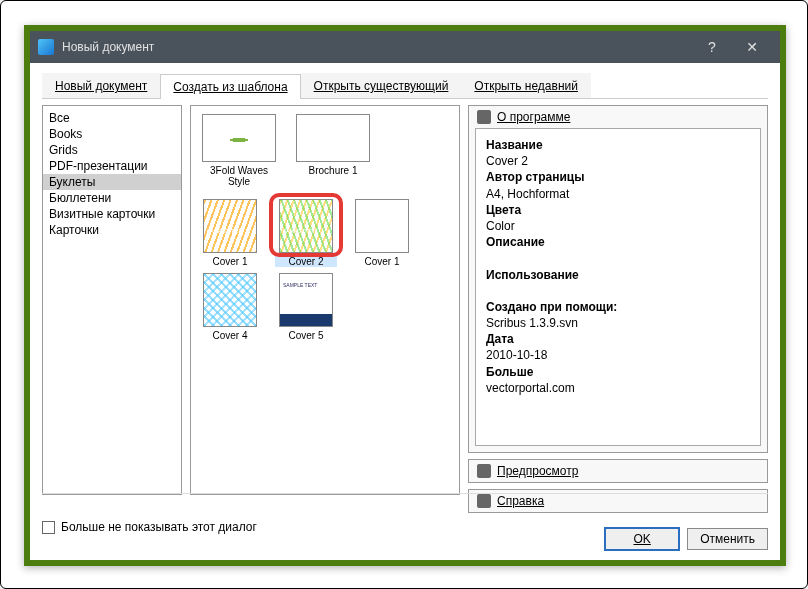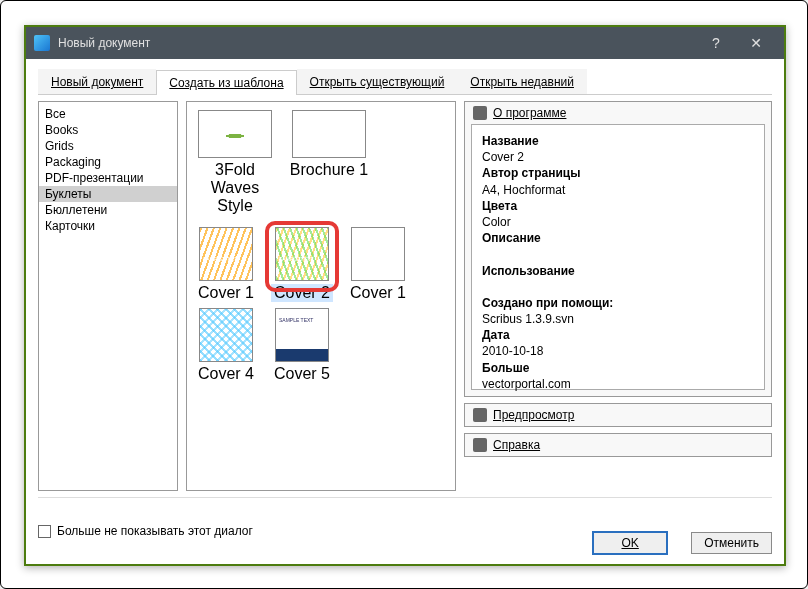--- a/index.html
+++ b/index.html
@@ -1,49 +1,49 @@
 <!DOCTYPE html>
 <html><head>
 <meta charset="utf-8">
 <style>
 * { box-sizing: border-box; margin: 0; padding: 0; font-family: "Segoe UI", Tahoma, sans-serif; font-size: 12px; }
 body { background: #f0f0f0; width: 808px; height: 589px; position: relative; }
 .outer-border { border: 1px solid #000; border-radius: 6px; width: 808px; height: 589px; position: absolute; background: #fff; }
-.dialog { position: absolute; left: 23px; top: 24px; width: 762px; height: 541px; background: #fff; border: 2px solid #4d7c0f; box-shadow: 0 2px 8px rgba(0,0,0,0.3); }
+.dialog { position: absolute; left: 23px; top: 24px; width: 762px; height: 541px; background: #fff; border: 6px solid #4d7c0f; box-shadow: 0 2px 8px rgba(0,0,0,0.3); }
 .titlebar { height: 32px; background: #4a535c; display: flex; align-items: center; padding: 0 8px; color: #fff; }
 .titlebar .icon { width: 16px; height: 16px; background: linear-gradient(135deg, #4fc3f7, #1976d2); border-radius: 2px; margin-right: 8px; }
 .titlebar .title { flex: 1; font-size: 12px; color: #e0e0e0; }
 .titlebar .btn { width: 40px; text-align: center; color: #e0e0e0; font-size: 14px; cursor: pointer; }
 .body { padding: 10px 12px; }
 .tabs { display: flex; border-bottom: 1px solid #ccc; margin-bottom: 6px; }
 .tab { padding: 5px 12px; border: 1px solid transparent; border-bottom: none; text-decoration: underline; cursor: pointer; color: #000; background: #f4f4f4; }
 .tab.active { background: #fff; border-color: #ccc; text-decoration: underline; position: relative; top: 1px; }
 .content { display: flex; gap: 8px; height: 390px; }
 .panel { border: 1px solid #999; background: #fff; overflow: auto; }
 .categories { width: 140px; padding: 4px 0; }
 .cat-item { padding: 1px 6px; cursor: pointer; }
 .cat-item.selected { background: #d0d0d0; }
 .templates { width: 270px; padding: 8px; display: flex; flex-wrap: wrap; gap: 6px 14px; align-content: flex-start; }
 .tpl { width: 62px; text-align: center; cursor: pointer; }
 .tpl .thumb { width: 54px; height: 54px; margin: 0 auto 3px; border: 1px solid #888; background: #fff; position: relative; overflow: hidden; }
 .tpl.sel { position: relative; }
 .tpl.sel::before { content: ""; position: absolute; left: -6px; top: -6px; right: -6px; bottom: 10px; border: 4px solid #e53935; border-radius: 10px; z-index: 2; pointer-events: none; }
-.tpl .label { font-size: 16px; }
+.tpl .label { font-size: 10px; }
 .tpl.sel .label { background: #cfe6ff; }
 .right-col { flex: 1; display: flex; flex-direction: column; gap: 6px; }
 .section { border: 1px solid #999; background: #f8f8f8; }
 .section-head { display: flex; align-items: flex-end; padding: 4px 8px; gap: 6px; cursor: pointer; }
 .section-head .sicon { width: 14px; height: 14px; background: #666; border-radius: 2px; display: inline-block; }
 .section-head .stext { text-decoration: underline; }
-.about-body { background: #fff; margin: 0 6px 6px; border: 1px solid #aaa; padding: 8px 10px; height: 266px; line-height: 1.35; }
+.about-body { background: #fff; margin: 0 6px 6px; border: 1px solid #aaa; padding: 8px 10px; height: 318px; line-height: 1.35; }
 .about-body b { font-weight: bold; }
 .footer { position: absolute; left: 12px; right: 12px; bottom: 10px; display: flex; align-items: center; border-top: 1px solid #ddd; padding-top: 10px; }
 .checkbox { display: flex; align-items: center; gap: 6px; justify-content: flex-end; }
 .checkbox .box { width: 13px; height: 13px; border: 1px solid #666; background: #fff; }
-.btns { margin-left: auto; display: flex; gap: 24px; margin-top: 24px; }
+.btns { margin-left: auto; display: flex; gap: 8px; margin-top: 24px; }
 .btn-std { min-width: 74px; padding: 3px 12px; border: 1px solid #8a8a8a; background: #efefef; cursor: pointer; text-align: center; }
 .btn-std.primary { border: 1px solid #2a6fbf; outline: 1px solid #2a6fbf; }
 
 .th-waves { background: linear-gradient(180deg,#fff 60%, #eee); }
 .th-waves::after { content:""; position:absolute; left:4px; right:4px; top:18px; height:14px; background: radial-gradient(ellipse at center,#7cb342 20%,transparent 21%), #fff; }
 .th-broch { background: repeating-linear-gradient(90deg,#eee 0 8px,#fff 8px 16px); }
 .th-c1 { background: linear-gradient(180deg,#000,#3a0000); }
 .th-c1::after { content:"SAMPLE TEXT"; color:#fff; font-size:5px; position:absolute; top:28px; left:3px; }
 .th-c1::before { content:""; position:absolute; inset:0; background: repeating-linear-gradient(110deg, rgba(255,180,50,.8) 0 2px, transparent 2px 6px); }
 .th-c2 { background: linear-gradient(180deg,#001a10,#003322); }
@@ -76,24 +76,24 @@
       <div class="tab active">Создать из шаблона</div>
       <div class="tab">Открыть существующий</div>
       <div class="tab">Открыть недавний</div>
     </div>
 
     <div class="content">
       <div class="panel categories">
         <div class="cat-item">Все</div>
         <div class="cat-item">Books</div>
         <div class="cat-item">Grids</div>
-        <div class="cat-item">Packaging</div>
         <div class="cat-item">PDF-презентации</div>
         <div class="cat-item selected">Буклеты</div>
         <div class="cat-item">Бюллетени</div>
+        <div class="cat-item">Визитные карточки</div>
         <div class="cat-item">Карточки</div>
       </div>
 
       <div class="panel templates">
         <div class="tpl" style="width:80px">
           <div class="thumb th-waves" style="width:74px;height:48px"></div>
           <div class="label">3Fold Waves Style</div>
         </div>
         <div class="tpl" style="width:80px">
           <div class="thumb th-broch" style="width:74px;height:48px"></div>

